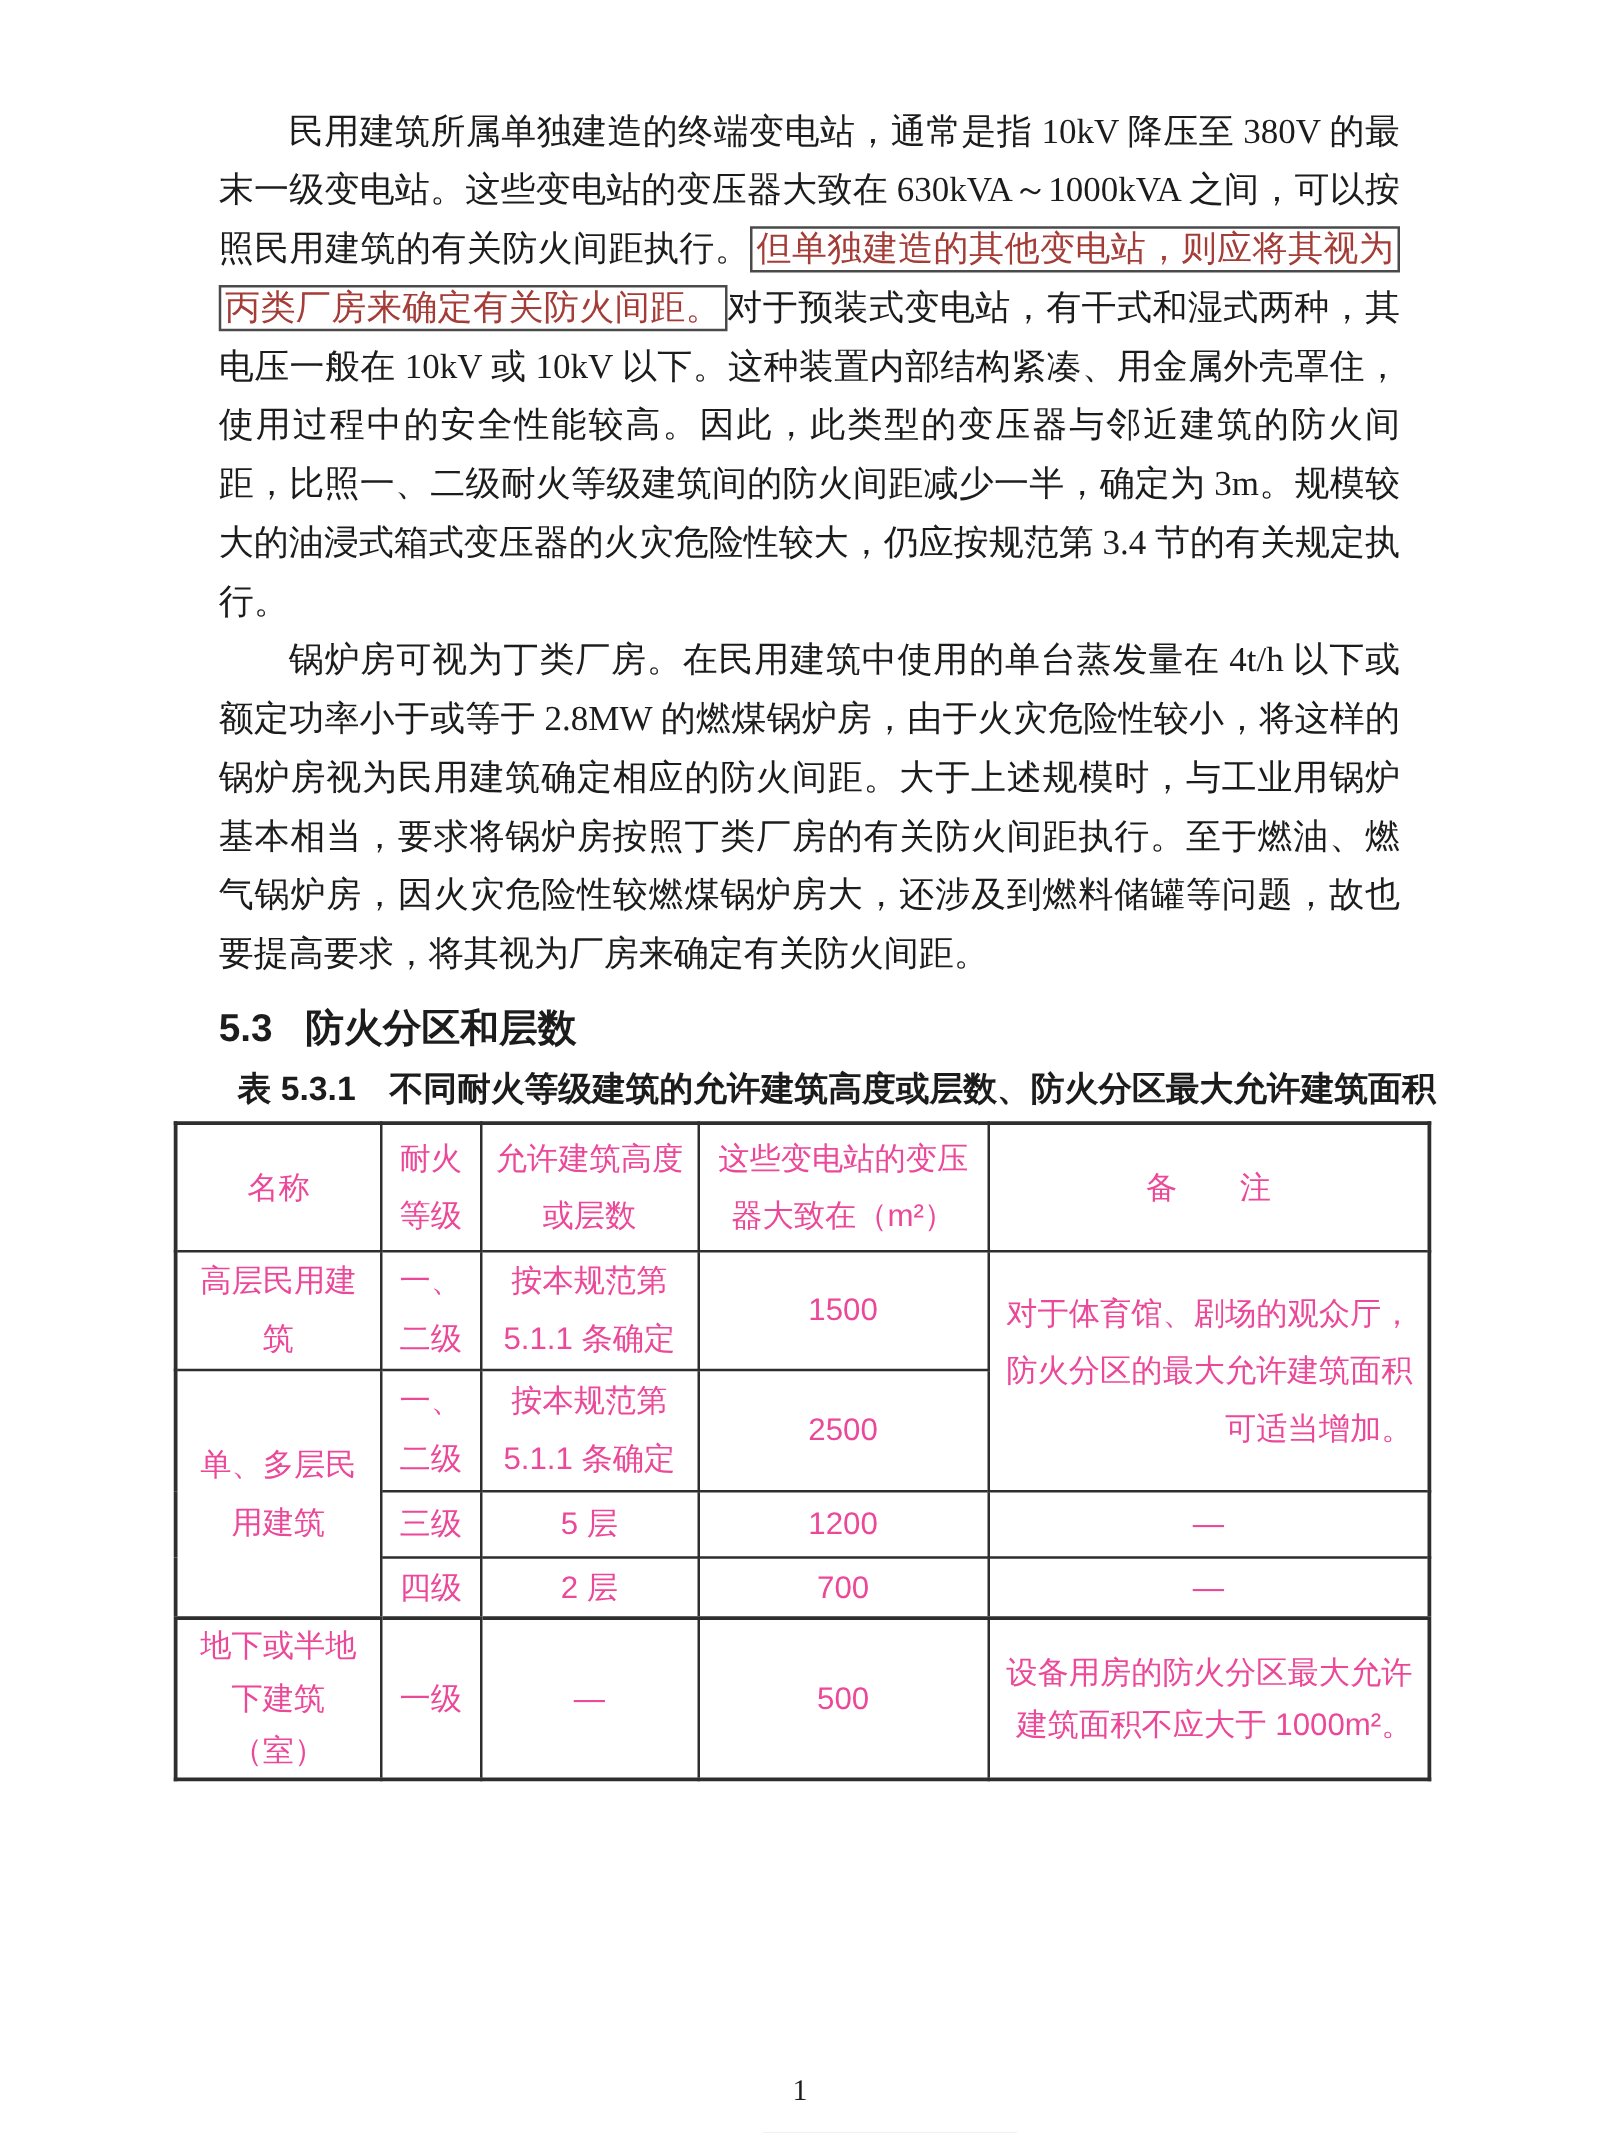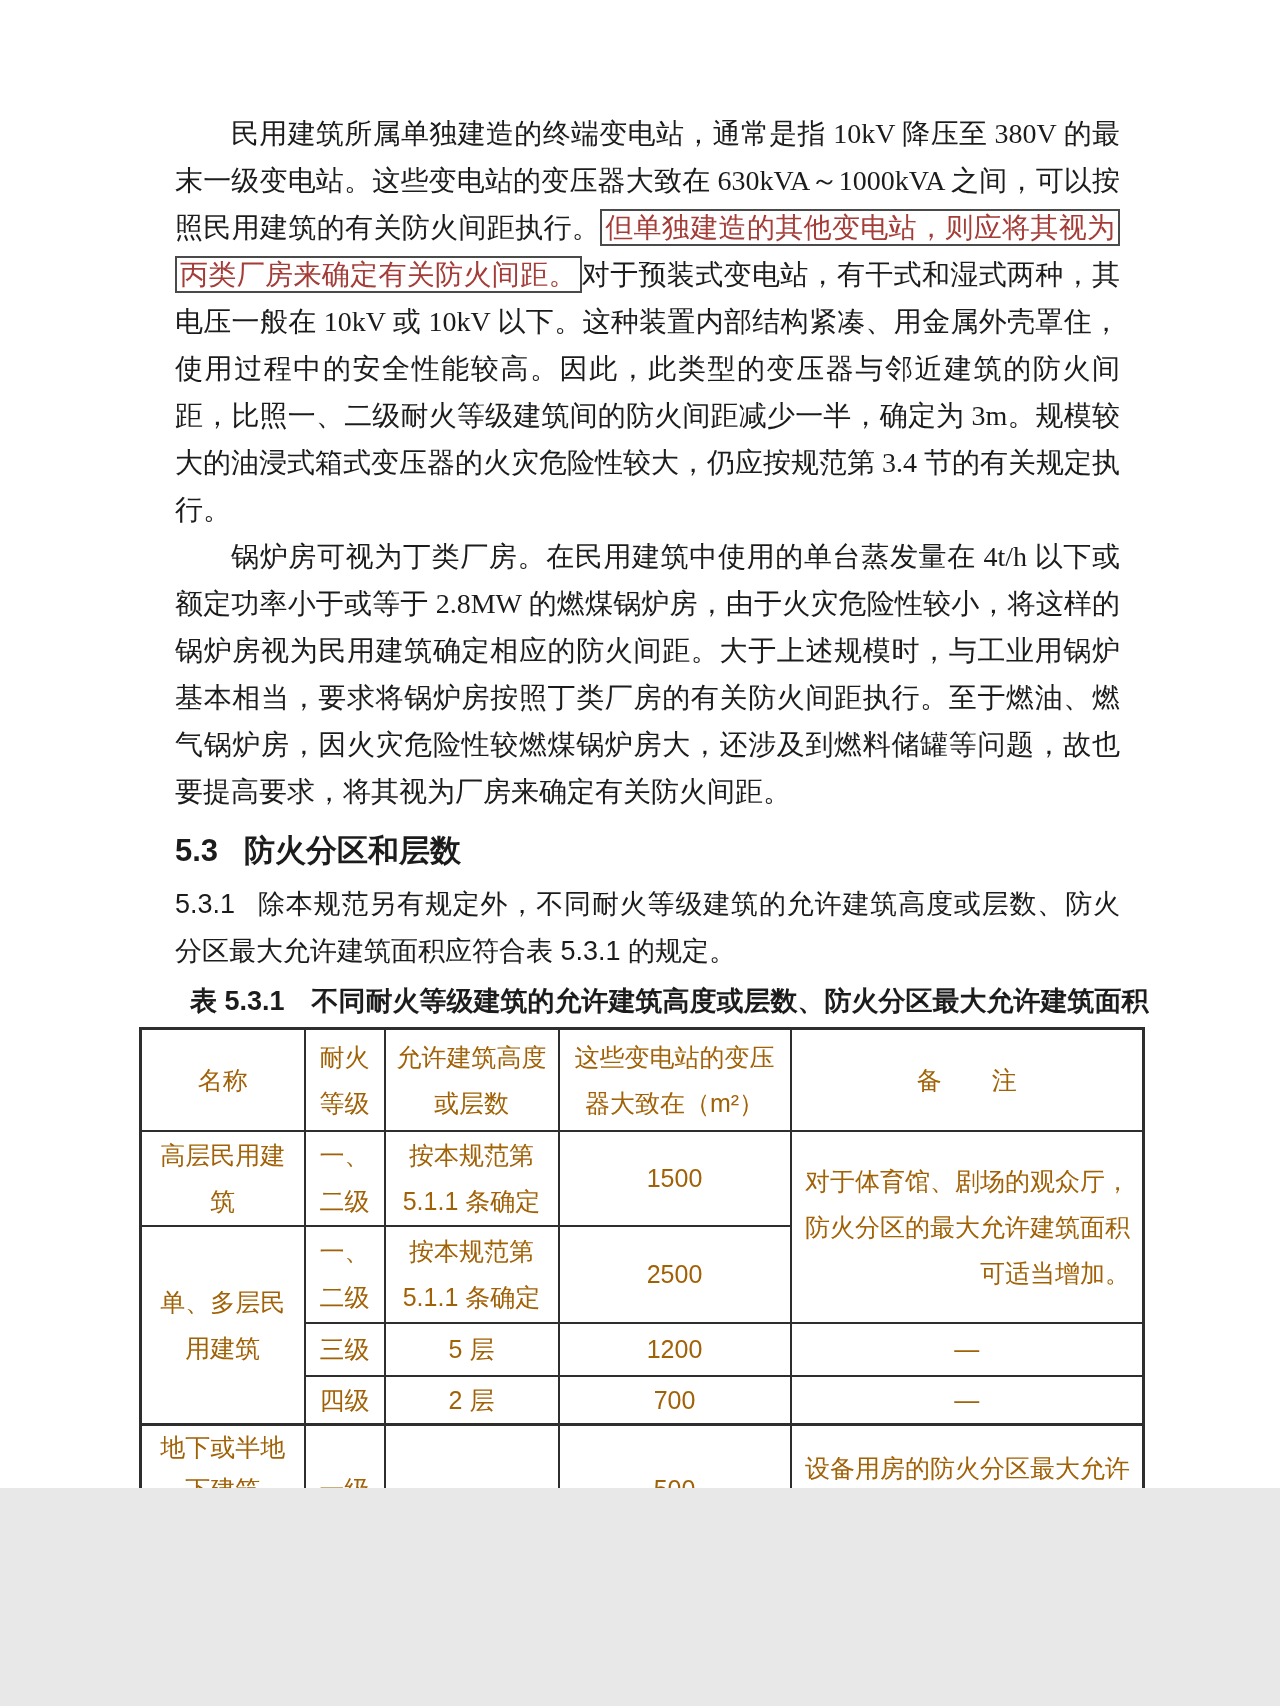--- a/index.html
+++ b/index.html
@@ -1,24 +1,24 @@
 <!DOCTYPE html>
 <html><head>
 <meta charset="utf-8">
 <style>
   html, body { margin: 0; padding: 0; background: #e8e8e8; }
   .page {
     position: relative;
     width: 1280px;
-    height: 1488px;
+    height: 1706px;
     margin: 0 auto;
     background: #ffffff;
     color: #1c1c1c;
     box-sizing: border-box;
-    padding-top: 110px;
+    padding-top: 82px;
     overflow: hidden;
     font-family: "Liberation Serif", serif;
   }
   
   .bodypara {
     margin: 0 160px 0 175px;
     font-size: 28px;
     line-height: 47px;
     text-align: justify;
     text-indent: 2em;
@@ -54,21 +54,21 @@
     font-size: 27px;
     line-height: 40px;
   }
   table.firetable {
     margin: 6px 0 0 139px;
     border-collapse: collapse;
     width: 1003px;
     table-layout: fixed;
     font-family: "Liberation Sans", sans-serif;
     font-size: 25px;
-    color: #a16207;
+    color: #ec4899;
     border: 3px solid #2e2e2e;
   }
   table.firetable td {
     border: 2px solid #2e2e2e;
     text-align: center;
     vertical-align: middle;
     padding: 0 6px;
     line-height: 46px;
     overflow: hidden;
   }
@@ -103,21 +103,20 @@
 <body>
 
 <div class="page">
 
   <p class="bodypara"><span>民用建筑所属单独建造的终端变电站，通常是指 10kV 降压至 380V 的最末一级变电站。这些变电站的变压器大致在 630kVA～1000kVA 之间，可以按照民用建筑的有关防火间距执行。</span><span class="redbox">但单独建造的其他变电站，则应将其视为丙类厂房来确定有关防火间距。</span><span>对于预装式变电站，有干式和湿式两种，其电压一般在 10kV 或 10kV 以下。这种装置内部结构紧凑、用金属外壳罩住，使用过程中的安全性能较高。因此，此类型的变压器与邻近建筑的防火间距，比照一、二级耐火等级建筑间的防火间距减少一半，确定为 3m。规模较大的油浸式箱式变压器的火灾危险性较大，仍应按规范第 3.4 节的有关规定执行。</span></p>
 
   <p class="bodypara">锅炉房可视为丁类厂房。在民用建筑中使用的单台蒸发量在 4t/h 以下或额定功率小于或等于 2.8MW 的燃煤锅炉房，由于火灾危险性较小，将这样的锅炉房视为民用建筑确定相应的防火间距。大于上述规模时，与工业用锅炉基本相当，要求将锅炉房按照丁类厂房的有关防火间距执行。至于燃油、燃气锅炉房，因火灾危险性较燃煤锅炉房大，还涉及到燃料储罐等问题，故也要提高要求，将其视为厂房来确定有关防火间距。</p>
 
   <h2 class="section-heading"><span class="num">5.3</span><span>防火分区和层数</span></h2>
 
-  <p class="clause"><span class="num">5.3.1</span><span>除本规范另有规定外，不同耐火等级建筑的允许建筑高度或层数、防火分区最大允许建筑面积应符合表 5.3.1 的规定。</span></p>
 
   <div class="table-title">表 5.3.1　不同耐火等级建筑的允许建筑高度或层数、防火分区最大允许建筑面积</div>
 
   <table class="firetable">
     <colgroup>
       <col style="width:164px">
         <col style="width:80px">
         <col style="width:174px">
       <col style="width:232px">
         <col style="width:353px">

